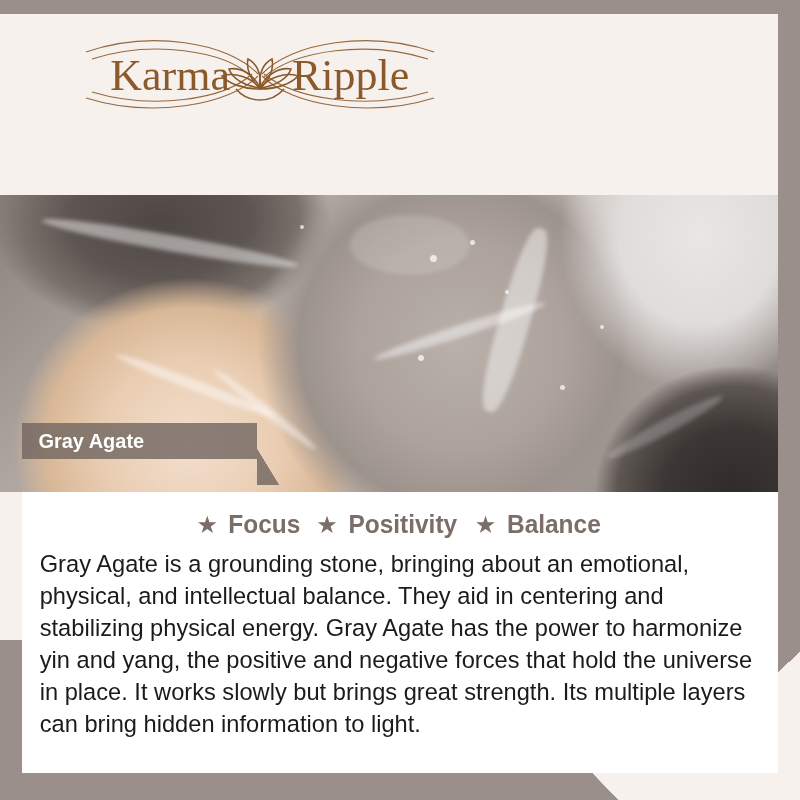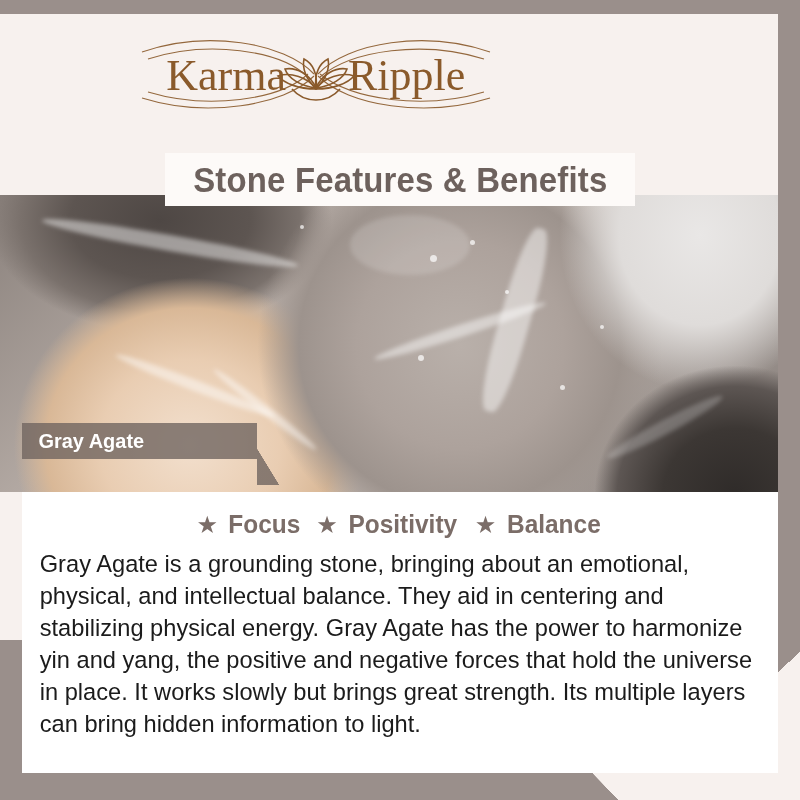--- a/index.html
+++ b/index.html
@@ -74,21 +74,21 @@
     z-index: 5;
   }
 
   .logo-wrap {
     position: absolute;
     top: 18px; left: 0;
     width: 632px;
     height: 86px;
     display: flex;
     align-items: center;
-    justify-content: center;
+    justify-content: flex-start;
   }
   .logo-svg { display: block; }
 
   
   .title-box {
     position: absolute;
     top: 139px;
     left: 165px;
     width: 470px;
     height: 53px;
@@ -270,23 +270,20 @@
           <path d="M260 56 C276 54 288 46 291 37 C280 35 266 42 260 56 Z"></path>
           <path d="M260 57 C242 57 228 51 222 44 C234 40 252 45 260 57 Z"></path>
           <path d="M260 57 C278 57 292 51 298 44 C286 40 268 45 260 57 Z"></path>
           <path d="M236 57 C242 64 250 68 260 68 C270 68 278 64 284 57"></path>
         </g>
         <text x="230" y="58" text-anchor="end" font-family="'Liberation Serif', serif" font-size="44" fill="#8a5a2b">Karma</text>
         <text x="292" y="58" text-anchor="start" font-family="'Liberation Serif', serif" font-size="44" fill="#8a5a2b">Ripple</text>
       </svg>
     </div>
 
-    <div class="title-box">
-      <span class="title-text">Stone Features &amp; Benefits</span>
-    </div>
   </div>
 
   <div class="photo">
     <div class="photo-inner">
       <div class="streak s1"></div>
       <div class="streak s2"></div>
       <div class="streak s3"></div>
       <div class="streak s4"></div>
       <div class="streak s5"></div>
       <div class="streak s6"></div>

